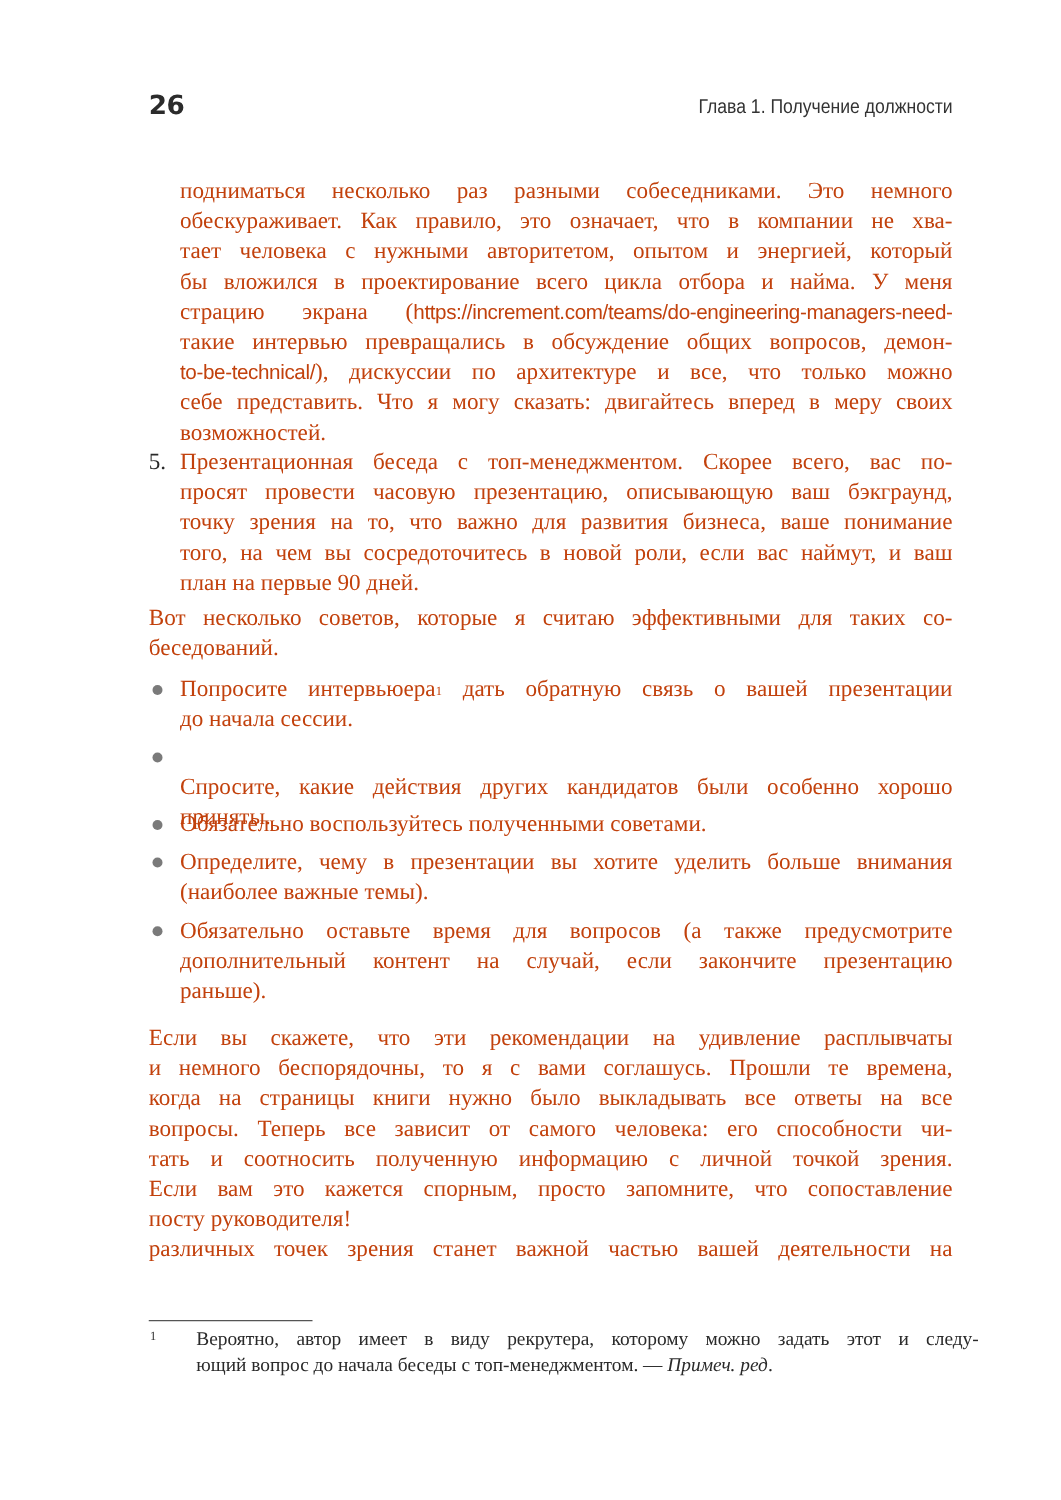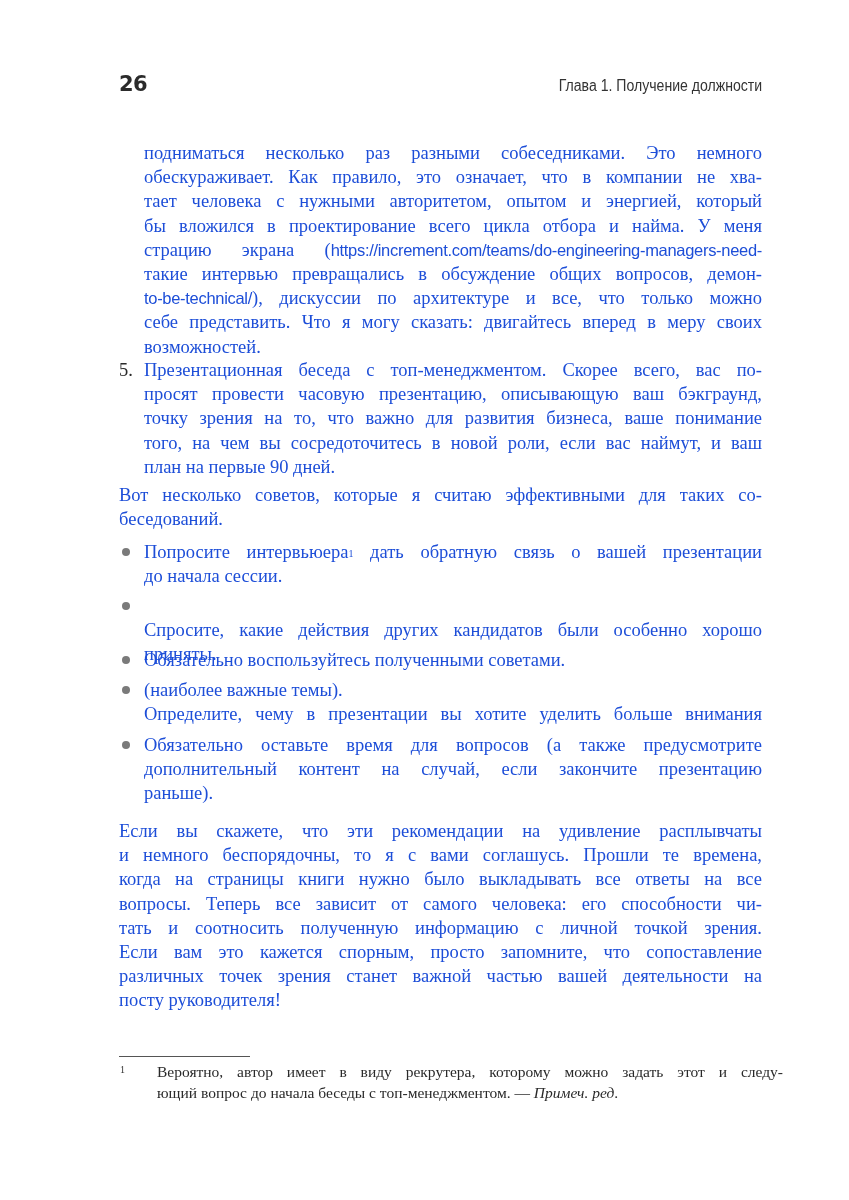--- a/index.html
+++ b/index.html
@@ -1,21 +1,21 @@
 <!DOCTYPE html>
 <html><head>
 <meta charset="utf-8">
 <style>
   html, body { margin:0; padding:0; background:#ffffff; }
   body { width:849px; height:1200px; position:relative; overflow:hidden; color:#2a2a2a; }
   .page { position:absolute; left:16px; top:0; width:849px; height:1200px; }
   .header { position:absolute; left:103px; right:103px; top:72px; height:30px; }
   .page-num { position:absolute; left:0; top:0; font-family:"DejaVu Sans", sans-serif; font-weight:bold; font-size:21px; color:#2b2b2b; letter-spacing:-0.5px; }
   .chapter { position:absolute; right:0; top:5px; font-family:"Liberation Sans", sans-serif; font-size:16px; color:#333; transform:scaleX(0.88); transform-origin:right center; }
-  .body-text { font-family:"Liberation Serif", serif; font-size:18.5px; line-height:24.2px; color:#1d4ed8; text-align:justify; }
+  .body-text { font-family:"Liberation Serif", serif; font-size:18.5px; line-height:24.2px; color:#c2410c; text-align:justify; }
   .line { white-space:nowrap; display:block; text-align:justify; text-align-last:justify; }
   .line.last { text-align-last:left; }
   .block { position:absolute; left:128px; width:618px; }
   .full { position:absolute; left:103px; width:643px; }
   .url { font-family:"Liberation Sans", sans-serif; font-size:16.5px; letter-spacing:-0.3px; }
   .num { position:absolute; left:103px; font-family:"Liberation Serif", serif; font-size:18.5px; line-height:24.2px; color:#2a2a2a; }
   .bullet { position:absolute; left:106px; width:8px; height:8px; border-radius:50%; background:#7a7a7a; }
   .fn-rule { position:absolute; left:103px; top:1056px; width:131px; height:1px; background:#555; }
   .fn-mark { position:absolute; left:104px; top:1064px; font-family:"Liberation Serif", serif; font-size:10px; color:#333; }
   .fn-text { position:absolute; left:120px; width:626px; top:1061px; font-family:"Liberation Serif", serif; font-size:15.5px; line-height:21px; color:#2a2a2a;margin-left:21px; }
@@ -70,40 +70,40 @@
     <span class="line last">приняты.</span>
   </div>
 
   <span class="bullet" style="top:656px;"></span>
   <div class="block body-text" style="top:648px;">
     <span class="line last">Обязательно воспользуйтесь полученными советами.</span>
   </div>
 
   <span class="bullet" style="top:686px;"></span>
   <div class="block body-text" style="top:678px;">
+    <span class="line">Определите, чему в презентации вы хотите уделить больше внимания</span>
     <span class="line last">(наиболее важные темы).</span>
-    <span class="line">Определите, чему в презентации вы хотите уделить больше внимания</span>
   </div>
 
   <span class="bullet" style="top:741px;"></span>
   <div class="block body-text" style="top:733px;">
     <span class="line">Обязательно оставьте время для вопросов (а также предусмотрите</span>
     <span class="line">дополнительный контент на случай, если закончите презентацию</span>
     <span class="line last">раньше).</span>
   </div>
 
   <div class="full body-text" style="top:819px;">
     <span class="line">Если вы скажете, что эти рекомендации на удивление расплывчаты</span>
     <span class="line">и немного беспорядочны, то я с вами соглашусь. Прошли те времена,</span>
     <span class="line">когда на страницы книги нужно было выкладывать все ответы на все</span>
     <span class="line">вопросы. Теперь все зависит от самого человека: его способности чи-</span>
     <span class="line">тать и соотносить полученную информацию с личной точкой зрения.</span>
     <span class="line">Если вам это кажется спорным, просто запомните, что сопоставление</span>
+    <span class="line last">посту руководителя!</span>
     <span class="line">различных точек зрения станет важной частью вашей деятельности на</span>
-    <span class="line last">посту руководителя!</span>
   </div>
 
   <div class="fn-rule"></div>
   <span class="fn-mark">1</span>
   <div class="fn-text">
     <span class="line">Вероятно, автор имеет в виду рекрутера, которому можно задать этот и следу-</span>
     <span class="line last"><span>ющий вопрос до начала беседы с топ-менеджментом. — </span><span class="ital">Примеч. ред</span><span>.</span></span>
   </div>
 
 </div>

